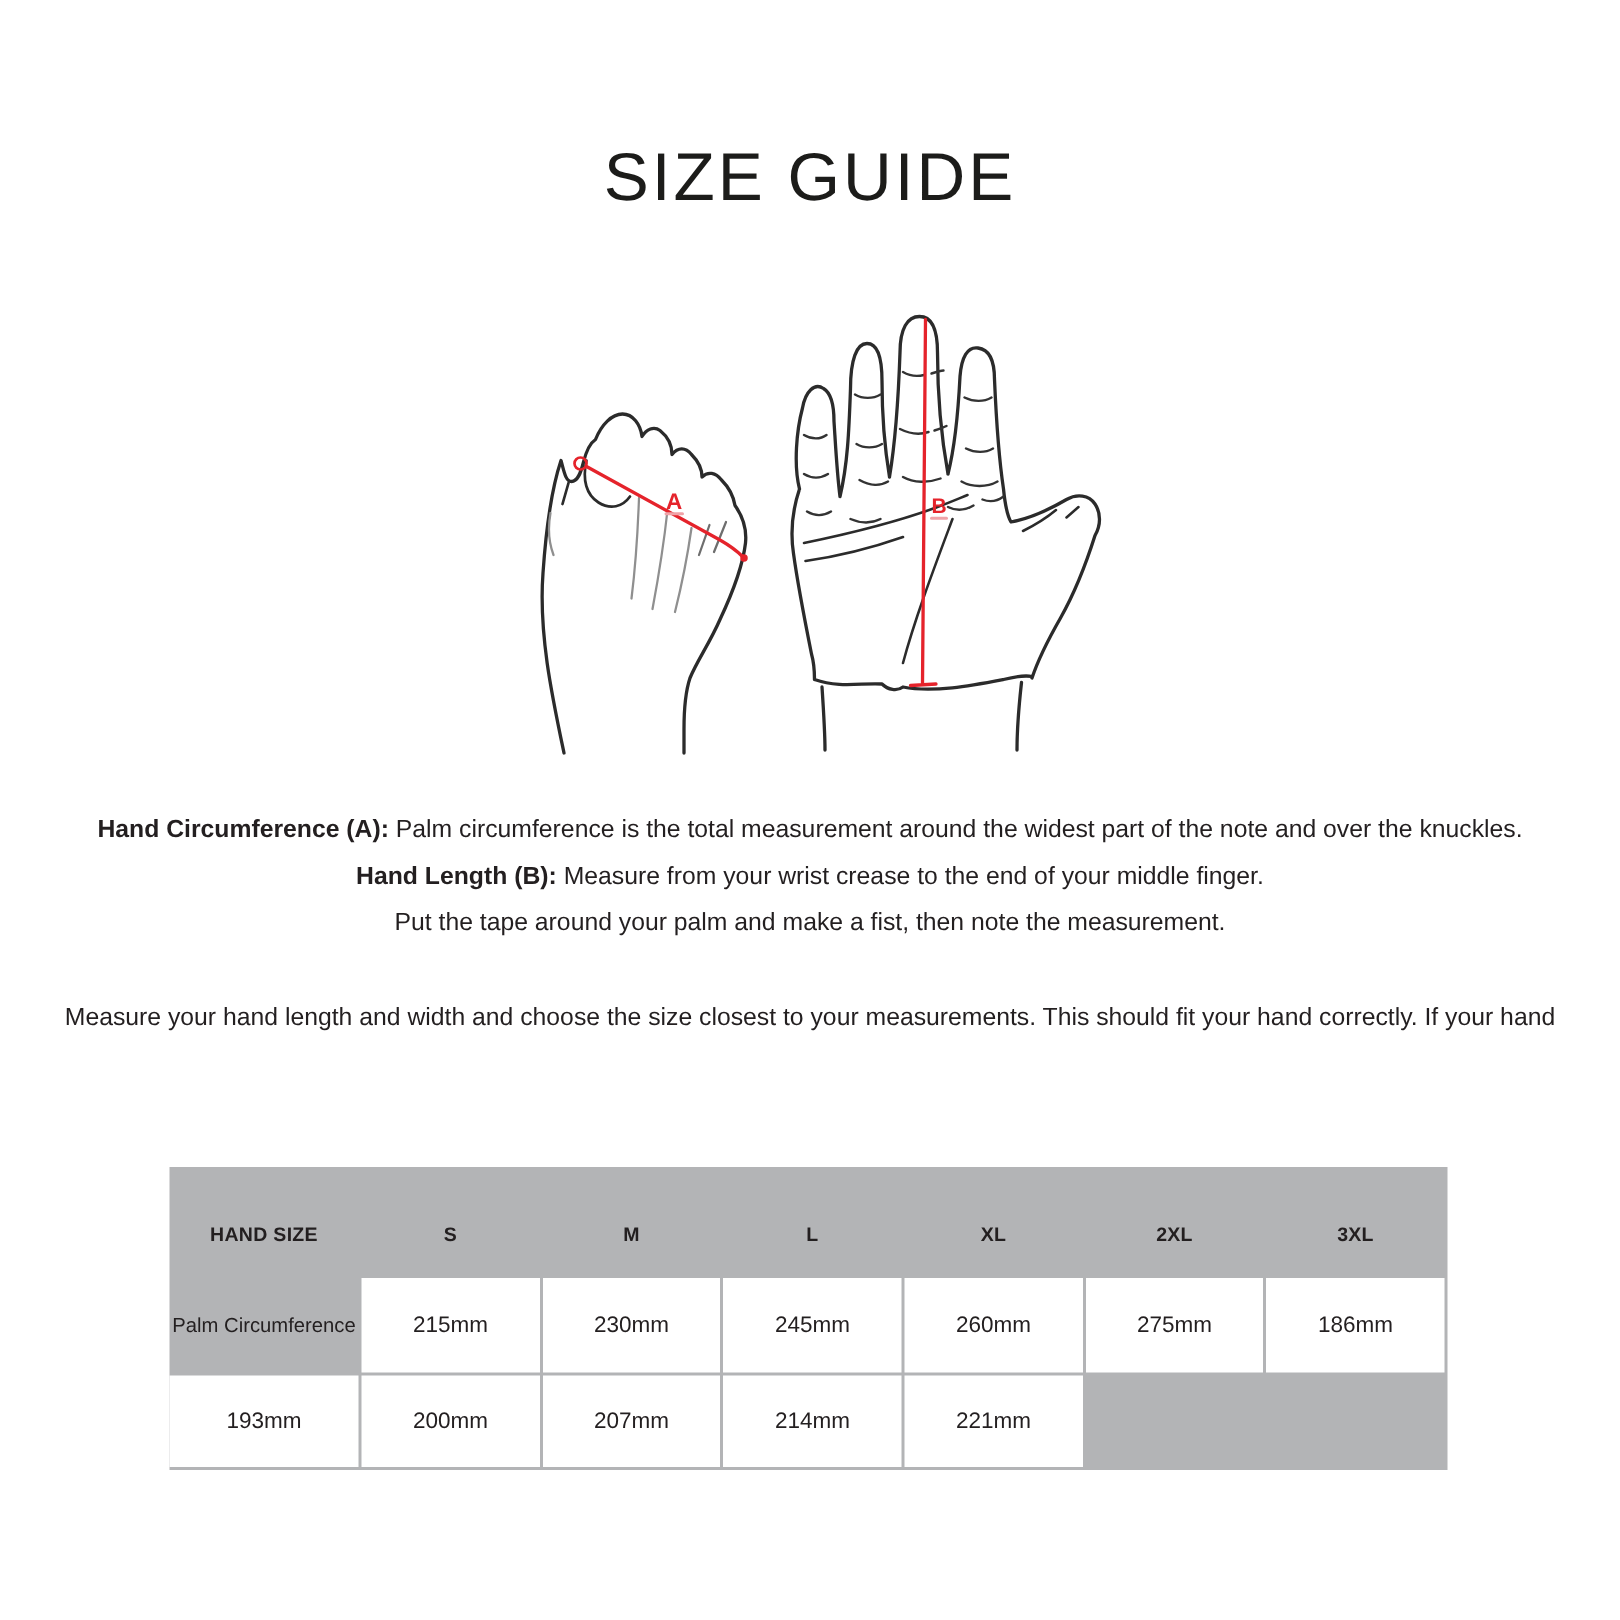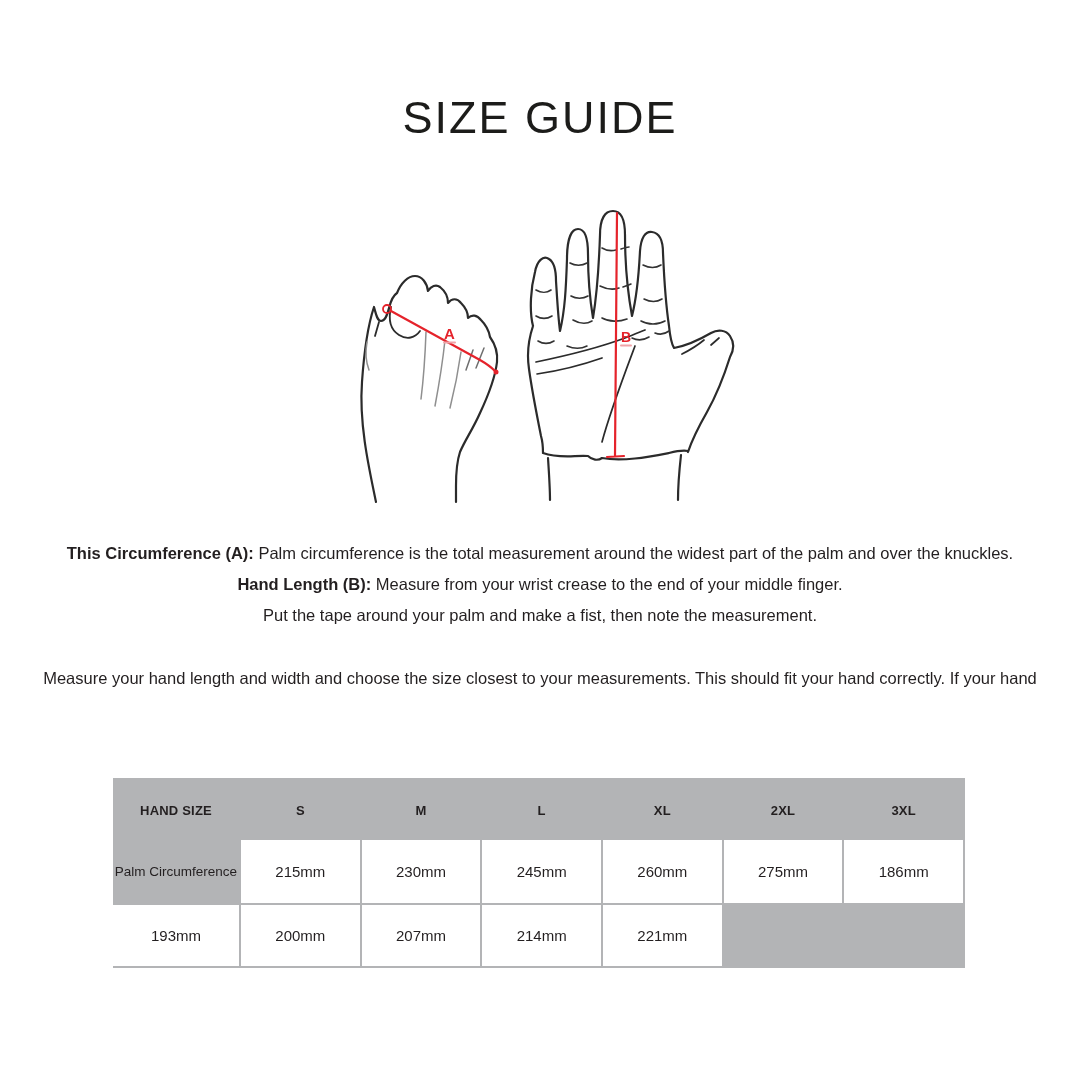--- a/index.html
+++ b/index.html
@@ -15,21 +15,21 @@
   .copy-block{position:absolute;left:0;width:1080px;text-align:center;font-size:16.5px;line-height:31px;color:#231f20;}
   .copy-block .line{white-space:nowrap;}
   #instructions{top:538px;}
   #sizing-note{top:663px;}
   .copy-block b{font-weight:bold;}
   
   .size-table{
     position:absolute;left:113px;top:778px;width:852px;
     display:grid;grid-template-columns:126px repeat(6,1fr);
     grid-template-rows:56px 63px 61px;gap:2px;
-    background:#b3b4b6;padding:4px 2px 2px 0;box-sizing:border-box;
+    background:#b3b4b6;padding:16px 2px 2px 0;box-sizing:border-box;
   }
   .cell{display:flex;align-items:center;justify-content:center;text-align:center;font-size:15px;color:#231f20;}
   .cell.head{font-weight:bold;font-size:13px;letter-spacing:.2px;}
   .cell.rowlabel{background:transparent;font-size:13.5px;}
   .cell.value{background:#ffffff;}
   svg text{font-family:"Liberation Sans", sans-serif;}
 </style>
 </head>
 <body>
 
@@ -79,21 +79,21 @@
            M207,184 C228,181 252,175 272,168
            M305,156 C293,188 280,222 272,252
            M352,164 C360,160 368,155 374,150 M381,155 L389,148"></path>
       <path stroke="#e5232b" stroke-width="2.2" d="M287,23 L285,266 M277,267 L294,266"></path>
       <text x="291" y="152" font-size="14" font-weight="bold" fill="#e5232b" stroke="none">B</text>
       <path stroke="#f0a3a8" stroke-width="2" d="M291,155.5 L301,155.5"></path>
     </g>
   </svg>
 
   <div id="instructions" class="copy-block">
-    <div class="line"><b>This Circumference (A):</b><span> Palm circumference is the total measurement around the widest part of the palm and over the knuckles.</span></div>
+    <div class="line"><b>Hand Circumference (A):</b><span> Palm circumference is the total measurement around the widest part of the note and over the knuckles.</span></div>
     <div class="line"><b>Hand Length (B):</b><span> Measure from your wrist crease to the end of your middle finger.</span></div>
     <div class="line">Put the tape around your palm and make a fist, then note the measurement.</div>
   </div>
 
   <div id="sizing-note" class="copy-block">
     <div class="line">Measure your hand length and width and choose the size closest to your measurements. This should fit your hand correctly. If your hand</div>
   </div>
 
   <div class="size-table">
     <div class="cell head">HAND SIZE</div>

